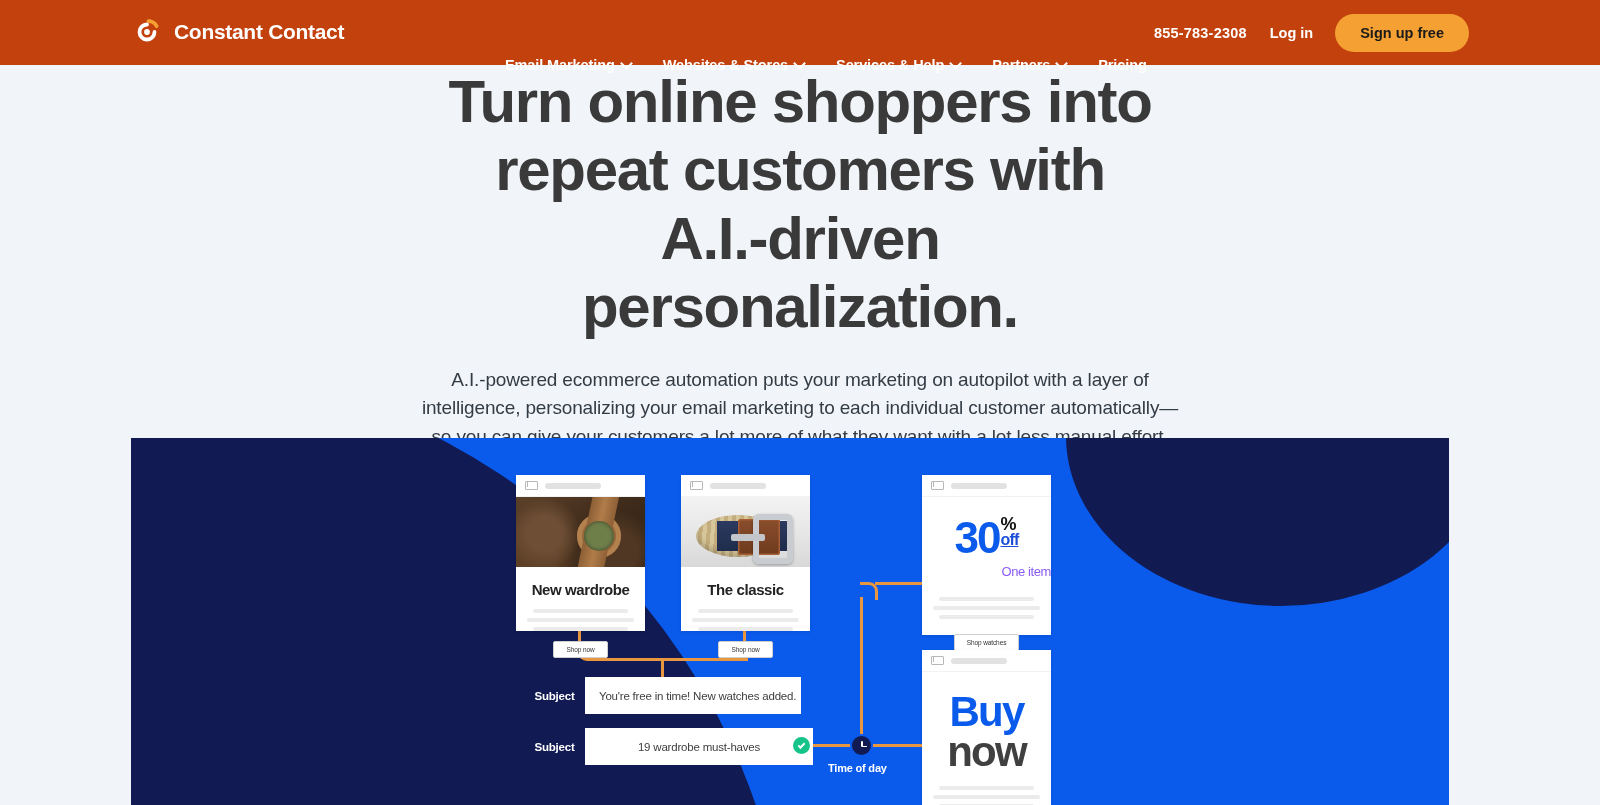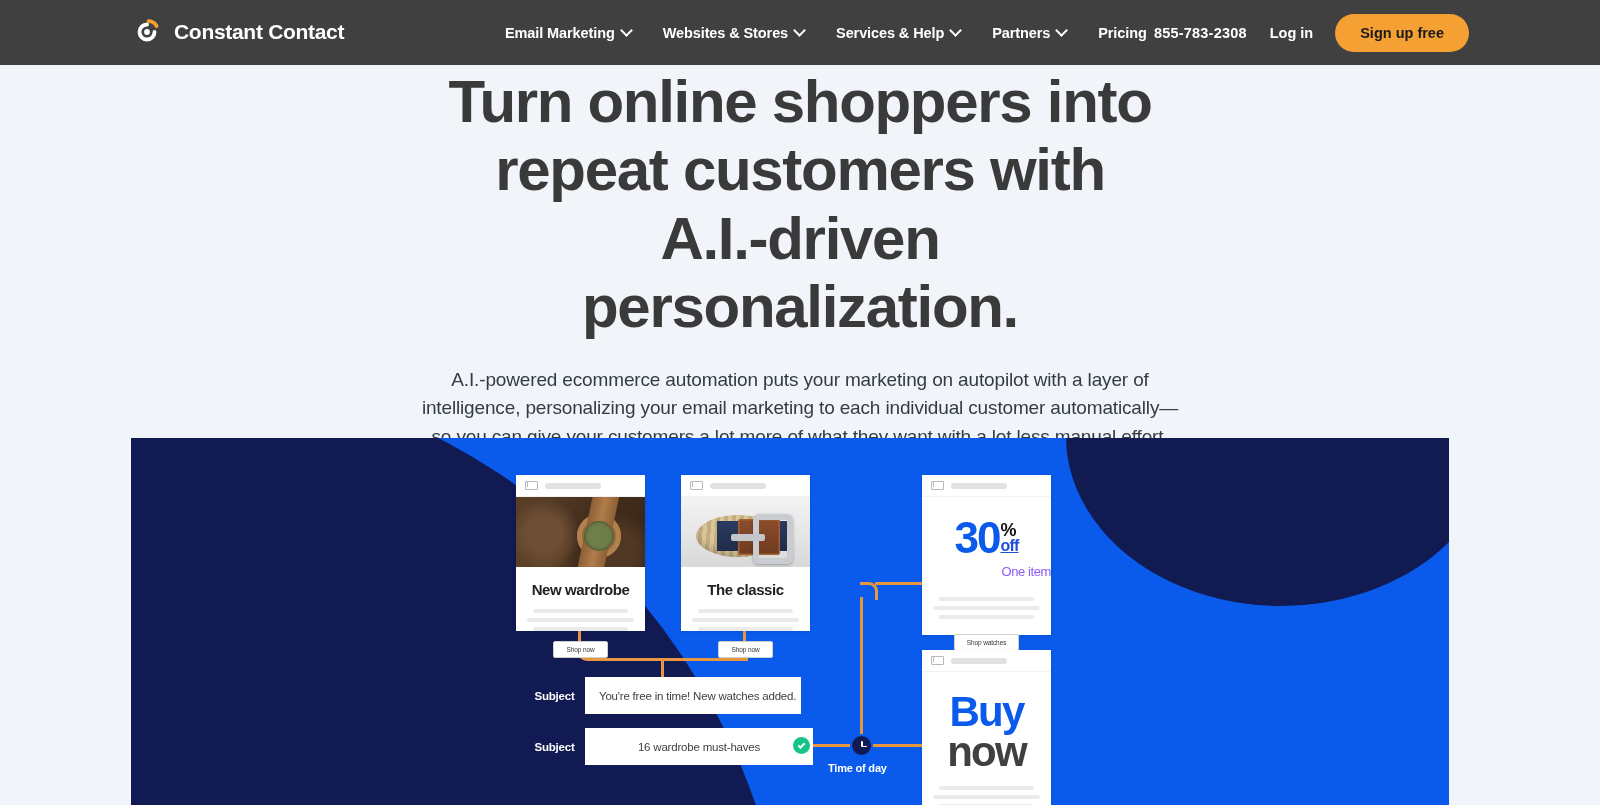--- a/index.html
+++ b/index.html
@@ -7,35 +7,35 @@
     width: 1600px; height: 805px;
     overflow: hidden;
     background: #f1f5f9;
     font-family: "Liberation Sans", sans-serif;
   }
 
   
   .nav {
     position: absolute; top: 0; left: 0;
     width: 1600px; height: 65px;
-    background: #404040;
+    background: #c2410c;
     display: flex; align-items: center;
   }
   .brand {
     position: absolute; left: 131px; top: 16px;
     display: flex; align-items: center; gap: 11px;
   }
   .brand-logo { width: 32px; height: 32px; position: relative; }
   .brand-name {
     color: #ffffff; font-size: 21px; font-weight: 700;
     letter-spacing: -0.3px; white-space: nowrap;
   }
   .nav-links {
-    position: absolute; left: 489px; top: 0; height: 65px;
-    display: flex; align-items: center; gap: 0;
+    position: absolute; left: 489px; top: 8px; height: 65px;
+    display: flex; align-items: flex-end; gap: 0;
   }
   .nav-link {
     display: flex; align-items: center; gap: 7px;
     color: #ffffff; font-size: 14.5px; font-weight: 700;
     letter-spacing: -0.1px; cursor: pointer; white-space: nowrap;
     padding: 0 16px;
   }
   .caret {
     width: 9px; height: 9px; position: relative; top: -2px;
     border-right: 2px solid #fff; border-bottom: 2px solid #fff;
@@ -196,21 +196,21 @@
     background: transparent;
     box-shadow: inset 0 0 0 6px #c9ccd0, 0 1px 3px rgba(0,0,0,.3);
   }
   .belt-buckle::after {
     content:""; position:absolute; left: -22px; top: 20px;
     width: 34px; height: 7px; background:#c2c5c9; border-radius: 2px;
   }
 
   
   .pct-wrap {
-    display: flex; align-items: center; justify-content: center;
+    display: flex; align-items: flex-start; justify-content: center;
     padding-top: 20px;
   }
   .pct-num { font-size: 44px; font-weight: 700; color: #0a5aeb; letter-spacing: -2px; line-height: 0.95; }
   .pct-side { display: flex; flex-direction: column; align-items: flex-start; margin-left: 1px; }
   .pct-sym { font-size: 18px; font-weight: 700; color: #111; line-height: 0.85; }
   .pct-off { font-size: 16px; font-weight: 700; color: #1d4ed8; letter-spacing: -0.8px; line-height: 0.95; text-decoration: underline; }
   .one-item {
     text-align: right; font-size: 13px; font-weight: 400;
     color: #8b5cf6; letter-spacing: -0.4px; margin-top: 5px;
   }
@@ -415,21 +415,21 @@
 
   </div>
 
   <div class="subject-row" style="left:393px; top:239px; width:277px;">
     <div class="subject-tag">Subject</div>
     <div class="subject-val" style="width:216px;">You're free in time! New watches added.</div>
   </div>
 
   <div class="subject-row" style="left:393px; top:290px; width:289px;">
     <div class="subject-tag">Subject</div>
-    <div class="subject-val centered" style="width:228px;">16 wardrobe must-haves</div>
+    <div class="subject-val centered" style="width:228px;">19 wardrobe must-haves</div>
   </div>
   <div class="check-badge" style="left:660px; top:297px;">
     <span></span>
   </div>
 
   <div class="clock-node" style="left:719px; top:296px;"></div>
   <div class="clock-label" style="left:697px; top:324px;">Time of day</div>
 
 </div>
 

